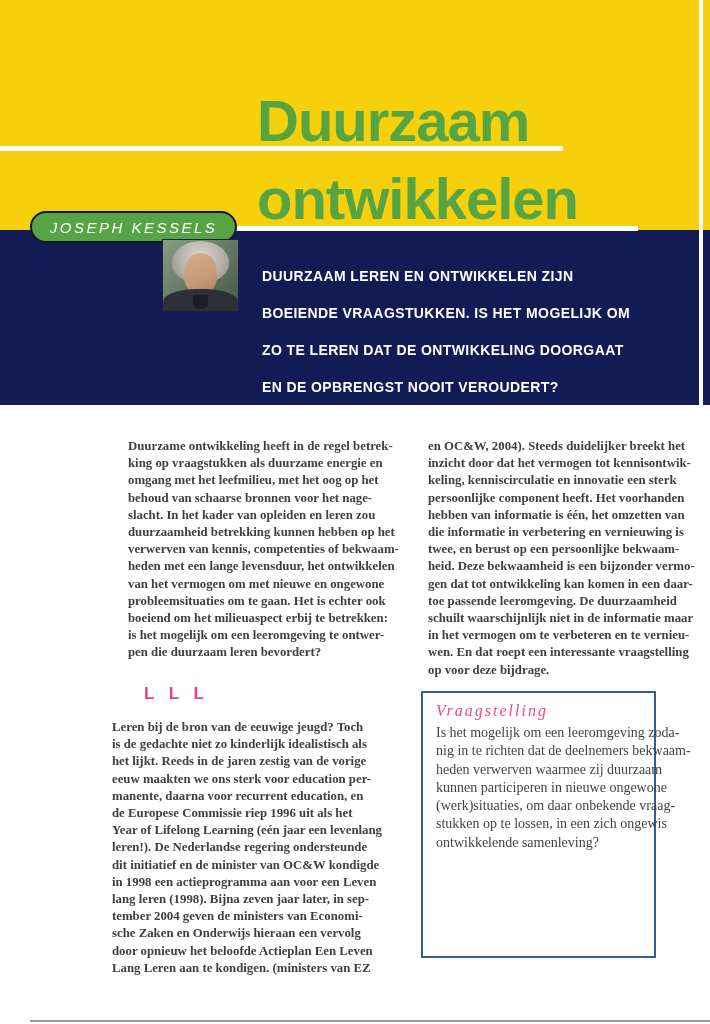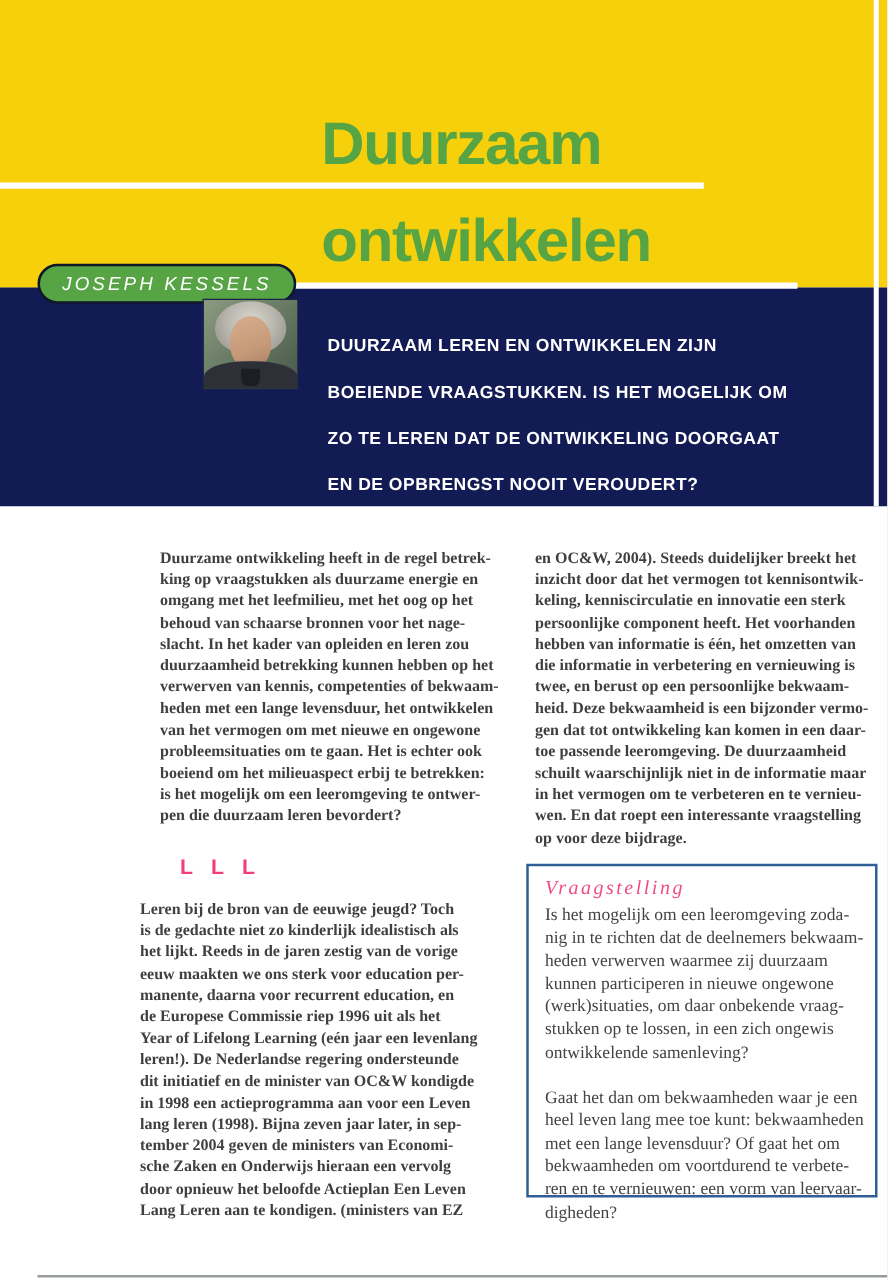--- a/index.html
+++ b/index.html
@@ -9,21 +9,21 @@
   }
   
   .yellow-band{position:absolute;left:0;top:0;width:710px;height:230px;background:#f6d00a;}
   .yellow-notch{position:absolute;left:0;top:230px;width:232px;height:8px;background:#f6d00a;}
   .navy-band{position:absolute;left:0;top:230px;width:710px;height:175px;background:#131b55;}
   .underline{position:absolute;height:5px;background:#ffffff;}
   .u1{left:0;top:146px;width:563px;}
   .u2{left:232px;top:226px;width:406px;}
   .title{
     position:absolute;margin:0;font-family:"Liberation Sans",sans-serif;
-    font-weight:700;font-size:48px;line-height:1;color:#57a445;letter-spacing:-1px;
+    font-weight:700;font-size:58px;line-height:1;color:#57a445;letter-spacing:-1px;
   }
   .t1{left:257px;top:92px;}
   .t2{left:257px;top:170px;text-align:center;}
   
   .author-pill{
     position:absolute;left:30px;top:211px;width:203px;height:28px;
     background:#57a445;border:2px solid #0f172a;border-radius:17px;
     display:flex;align-items:center;justify-content:center;
   }
   .author-pill span{
@@ -67,21 +67,21 @@
   .col1-p1{position:absolute;left:128px;top:438px;}
   .lll{
     position:absolute;left:144px;top:684px;margin:0;
     font-family:"Liberation Sans",sans-serif;font-weight:700;font-size:17px;
     letter-spacing:5px;color:#f23d77;
   }
   .col1-p2{position:absolute;left:112px;top:719px;}
   .col2-p1{position:absolute;left:428px;top:438px;}
   
   .qbox{
-    position:absolute;left:421px;top:691px;width:281px;height:267px;
+    position:absolute;left:421px;top:691px;width:235px;height:267px;
     border:2px solid #2f5f96;box-sizing:border-box;background:#ffffff;
     padding:9px 13px 0 13px;
   }
   .qbox h3{
     margin:0 0 4px 0;font-family:"Liberation Serif",serif;font-style:italic;
     font-weight:400;font-size:16px;letter-spacing:2px;color:#ef4d80;
   }
   .qbox p{margin:0;font-size:14px;line-height:18.3px;color:#434343;white-space:pre;}
   .qbox .gap{height:18px;}
   
@@ -175,25 +175,19 @@
   <div class="qbox">
     <h3>Vraagstelling</h3>
     <p>Is het mogelijk om een leeromgeving zoda-
 nig in te richten dat de deelnemers bekwaam-
 heden verwerven waarmee zij duurzaam
 kunnen participeren in nieuwe ongewone
 (werk)situaties, om daar onbekende vraag-
 stukken op te lossen, in een zich ongewis
 ontwikkelende samenleving?</p>
     <div class="gap"></div>
-    <p>Gaat het dan om bekwaamheden waar je een
-heel leven lang mee toe kunt: bekwaamheden
-met een lange levensduur? Of gaat het om
-bekwaamheden om voortdurend te verbete-
-ren en te vernieuwen: een vorm van leervaar-
-digheden?</p>
   </div>
 
 
   <div class="right-edge"></div>
   <div class="bottom-shadow"></div>
 
 </div>
 
 </body></html>

